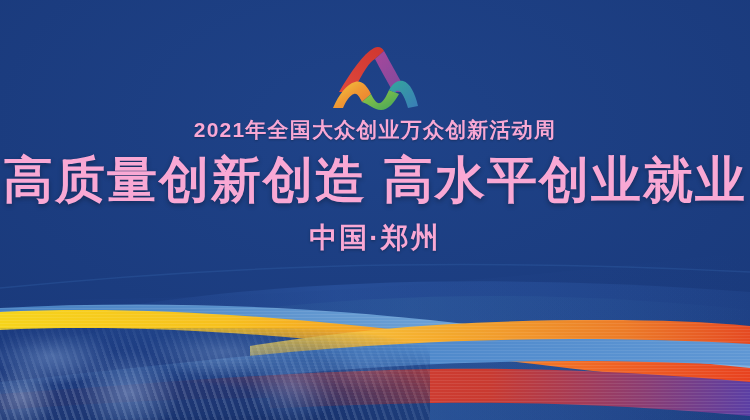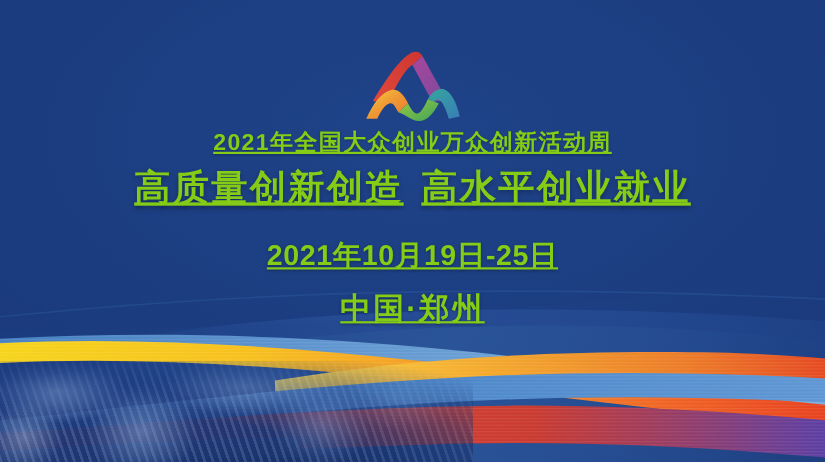--- a/index.html
+++ b/index.html
@@ -42,33 +42,32 @@
   }
   .logo-wrap svg { display: block; }
 
   
   .text-stack {
     position: absolute;
     left: 0;
     right: 0;
     top: 118px;
     text-align: center;
-    color: #84cc16;
-    text-decoration: underline;
+    color: #f9a8d4;
   }
   .line-theme {
     font-size: 21px;
     font-weight: bold;
     letter-spacing: 1.2px;
     line-height: 1.1;
     text-shadow: 0 1px 2px rgba(0,0,0,0.28);
   }
   .line-slogan {
     margin-top: 13px;
-    font-size: 33px;
+    font-size: 50px;
     font-weight: bold;
     letter-spacing: 2px;
     line-height: 1.05;
     white-space: nowrap;
     text-shadow: 0 2px 5px rgba(0,0,0,0.32);
   }
   .line-slogan .gap { display: inline-block; width: 16px; }
   .line-date {
     margin-top: 26px;
     font-size: 26px;
@@ -184,21 +183,20 @@
 
       <path d="M60,48 C64,41 69,38 74,39 C81,41 86,51 89,64 L79,66 C76,56 73,50 70,49 C67,48 64,50 70,52 Z" fill="url(#gLowRight)"></path>
     </svg>
   </div>
 
   <div class="text-stack">
     <div class="line-theme">2021年全国大众创业万众创新活动周</div>
     <div class="line-slogan">
       <span>高质量创新创造</span><span class="gap"></span><span>高水平创业就业</span>
     </div>
-    <div class="line-date">2021年10月19日-25日</div>
     <div class="line-place">中国·郑州</div>
   </div>
 
   <div class="ribbon-layer">
     <svg width="750" height="130" viewBox="0 0 750 130" preserveAspectRatio="none">
       <defs>
         <linearGradient id="bandBlueTop" x1="0" y1="0" x2="1" y2="0">
           <stop offset="0%" stop-color="#4c8ed2"></stop>
           <stop offset="100%" stop-color="#79afe3"></stop>
         </linearGradient>

